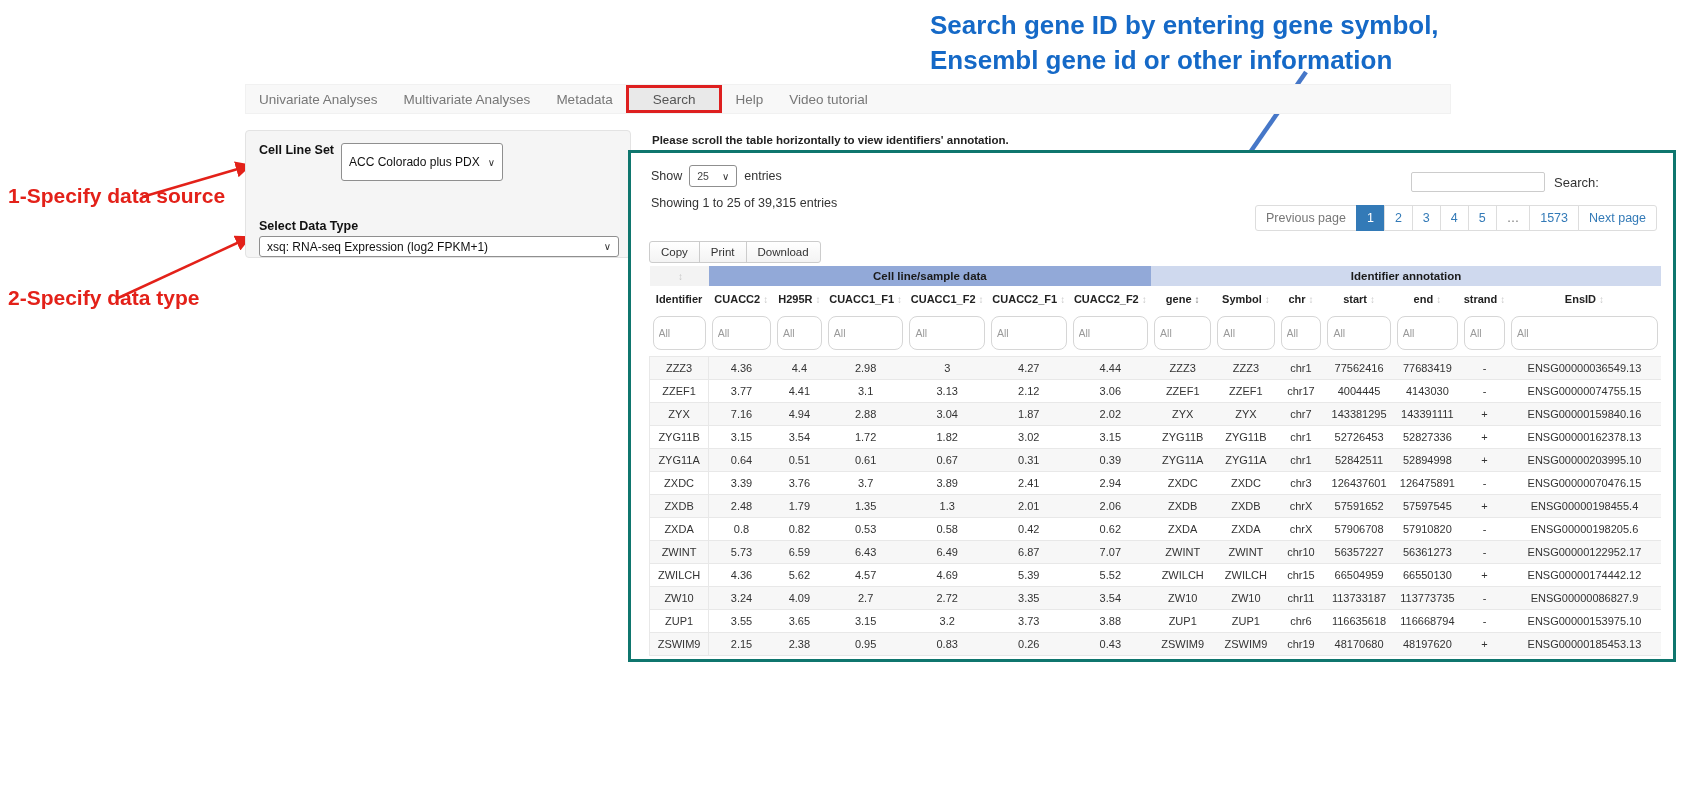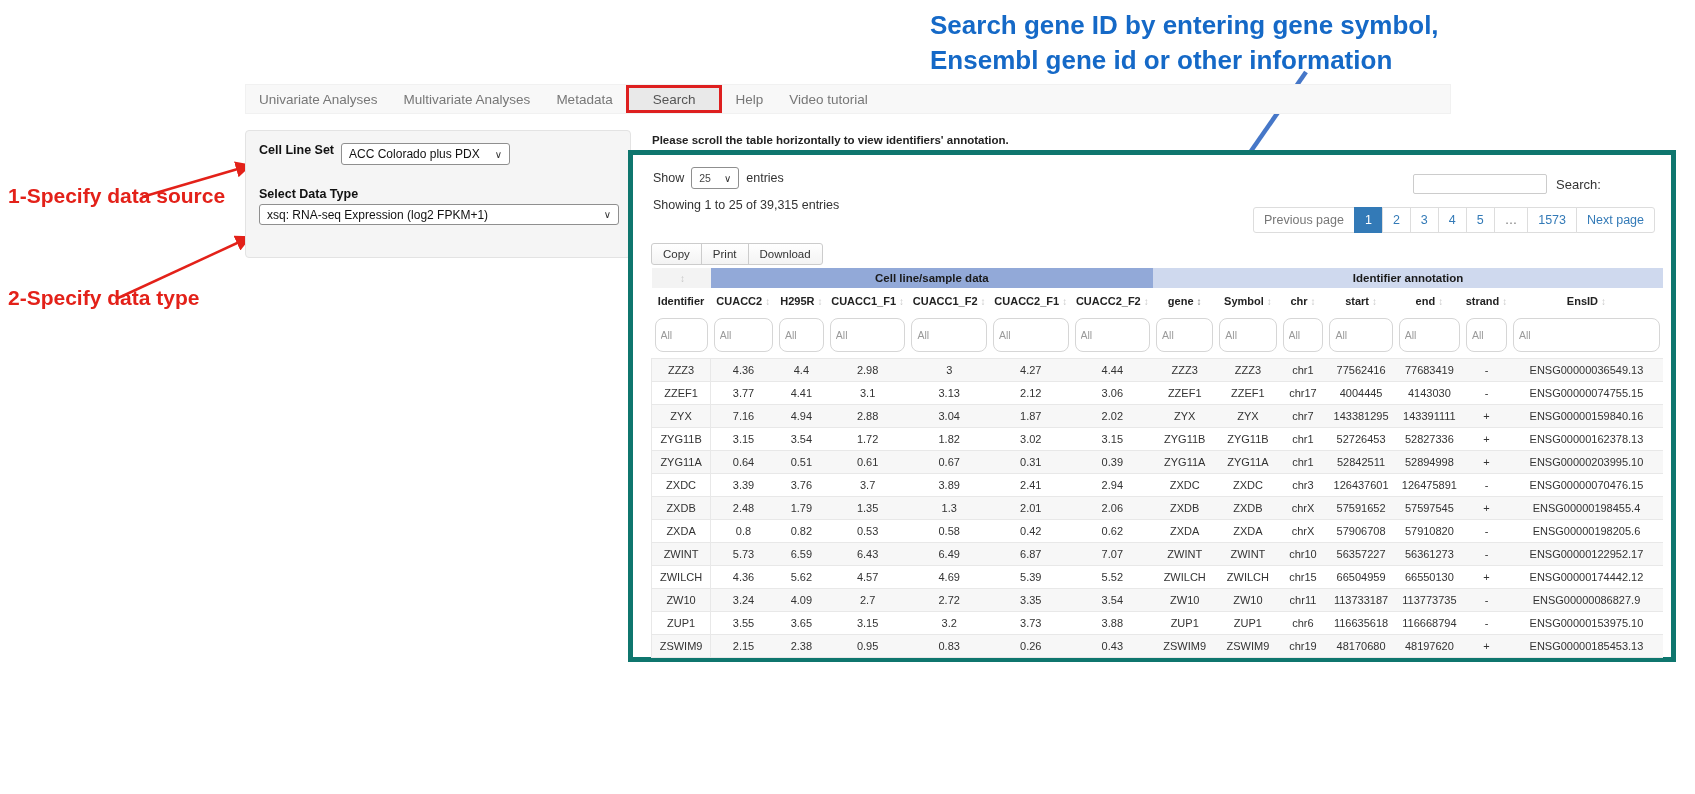--- a/index.html
+++ b/index.html
@@ -16,27 +16,27 @@
   .nav-item.active{color:#555;background:#e9e9e9;padding:4px 24px;border:3px solid #de1f1f;}
   
   .well{left:245px;top:130px;width:386px;height:128px;background:#f5f5f5;border:1px solid #e3e3e3;
     border-radius:4px;box-sizing:border-box;padding:12px 13px;}
   .well .row1{display:flex;gap:7px;}
   .well label{font-weight:bold;font-size:12.5px;color:#111;}
   .sel{display:inline-flex;align-items:center;justify-content:space-between;background:#fff;
     border:1px solid #8f8f8f;border-radius:3px;padding:2px 7px;font-size:12px;color:#111;
     box-sizing:border-box;cursor:pointer;}
   .sel .chev{font-size:10px;color:#333;margin-left:8px;}
-  .sel-small{height:22px;gap:7px;}
+  .sel-small{height:38px;}
   .sel-wide{width:360px;height:21px;margin-top:3px;}
-  .dtype-label{display:block;margin-top:22px;}
+  .dtype-label{display:block;margin-top:38px;}
   
   .scroll-note{left:652px;top:134px;font-size:11.5px;font-weight:bold;color:#222;}
   
-  .dt-box{left:628px;top:150px;width:1048px;height:512px;border:5px solid #0f766e;background:#fff;box-sizing:border-box;}
+  .dt-box{left:628px;top:150px;width:1048px;height:512px;border:3px solid #0f766e;background:#fff;box-sizing:border-box;}
   .show-row{left:20px;top:12px;display:flex;align-items:center;gap:7px;font-size:12.5px;color:#333;}
   .sel-len{width:48px;height:22px;font-size:10.5px;color:#444;}
   .dt-info{left:20px;top:43px;font-size:12.5px;color:#333;}
   .search-wrap{left:780px;top:19px;display:flex;align-items:center;gap:9px;}
   .search-input{width:134px;height:20px;border:1px solid #ccc;border-radius:2px;background:#fff;box-sizing:border-box;
     font-size:12px;padding:0 5px;}
   .search-label{font-size:13px;color:#333;}
   .pagination{top:52px;right:16px;display:flex;font-size:12.5px;}
   .page-btn{padding:5px 10px;border:1px solid #ddd;margin-left:-1px;background:#fff;color:#337ab7;
     cursor:pointer;white-space:nowrap;}

